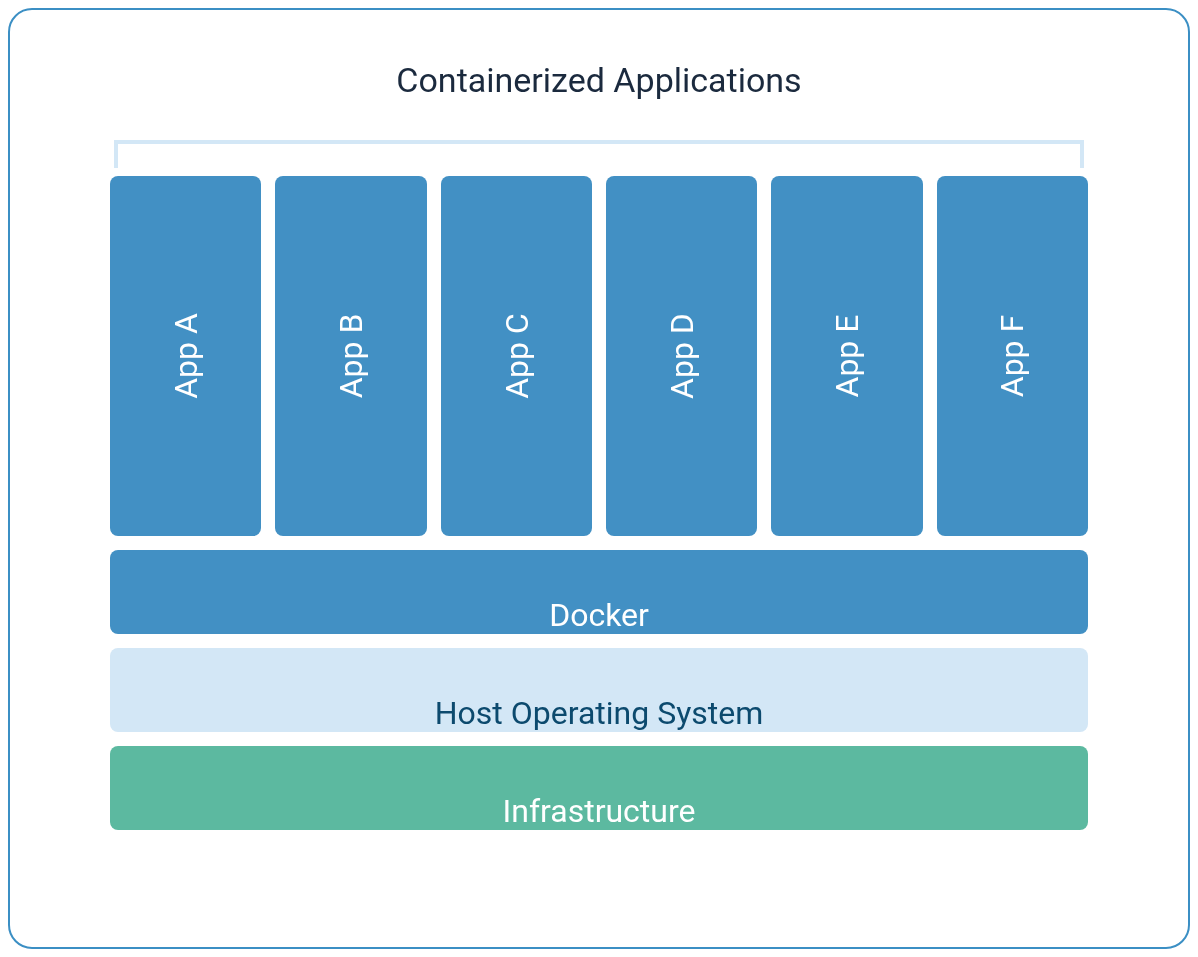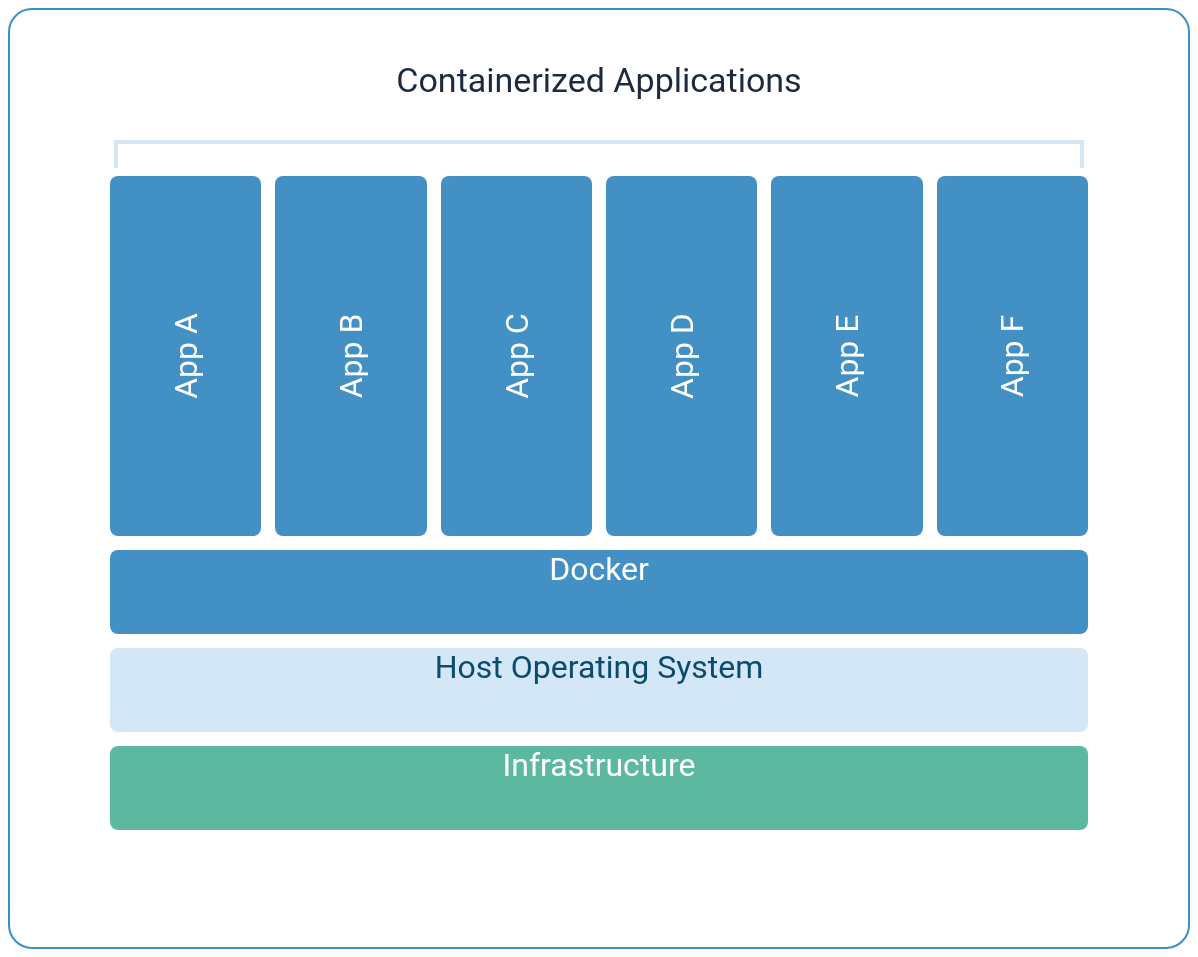--- a/index.html
+++ b/index.html
@@ -55,21 +55,21 @@
       color: #ffffff;
       font-size: 32px;
       font-weight: 400;
       transform: rotate(-90deg);
       white-space: nowrap;
     }
     .layer {
       border-radius: 8px;
       height: 84px;
       display: flex;
-      align-items: flex-start;
+      align-items: flex-end;
       justify-content: center;
       margin-bottom: 14px;
       font-size: 32px;
       font-weight: 400;
     }
     .layer:last-child {
       margin-bottom: 0;
     }
     .docker-layer {
       background: #4290c4;

